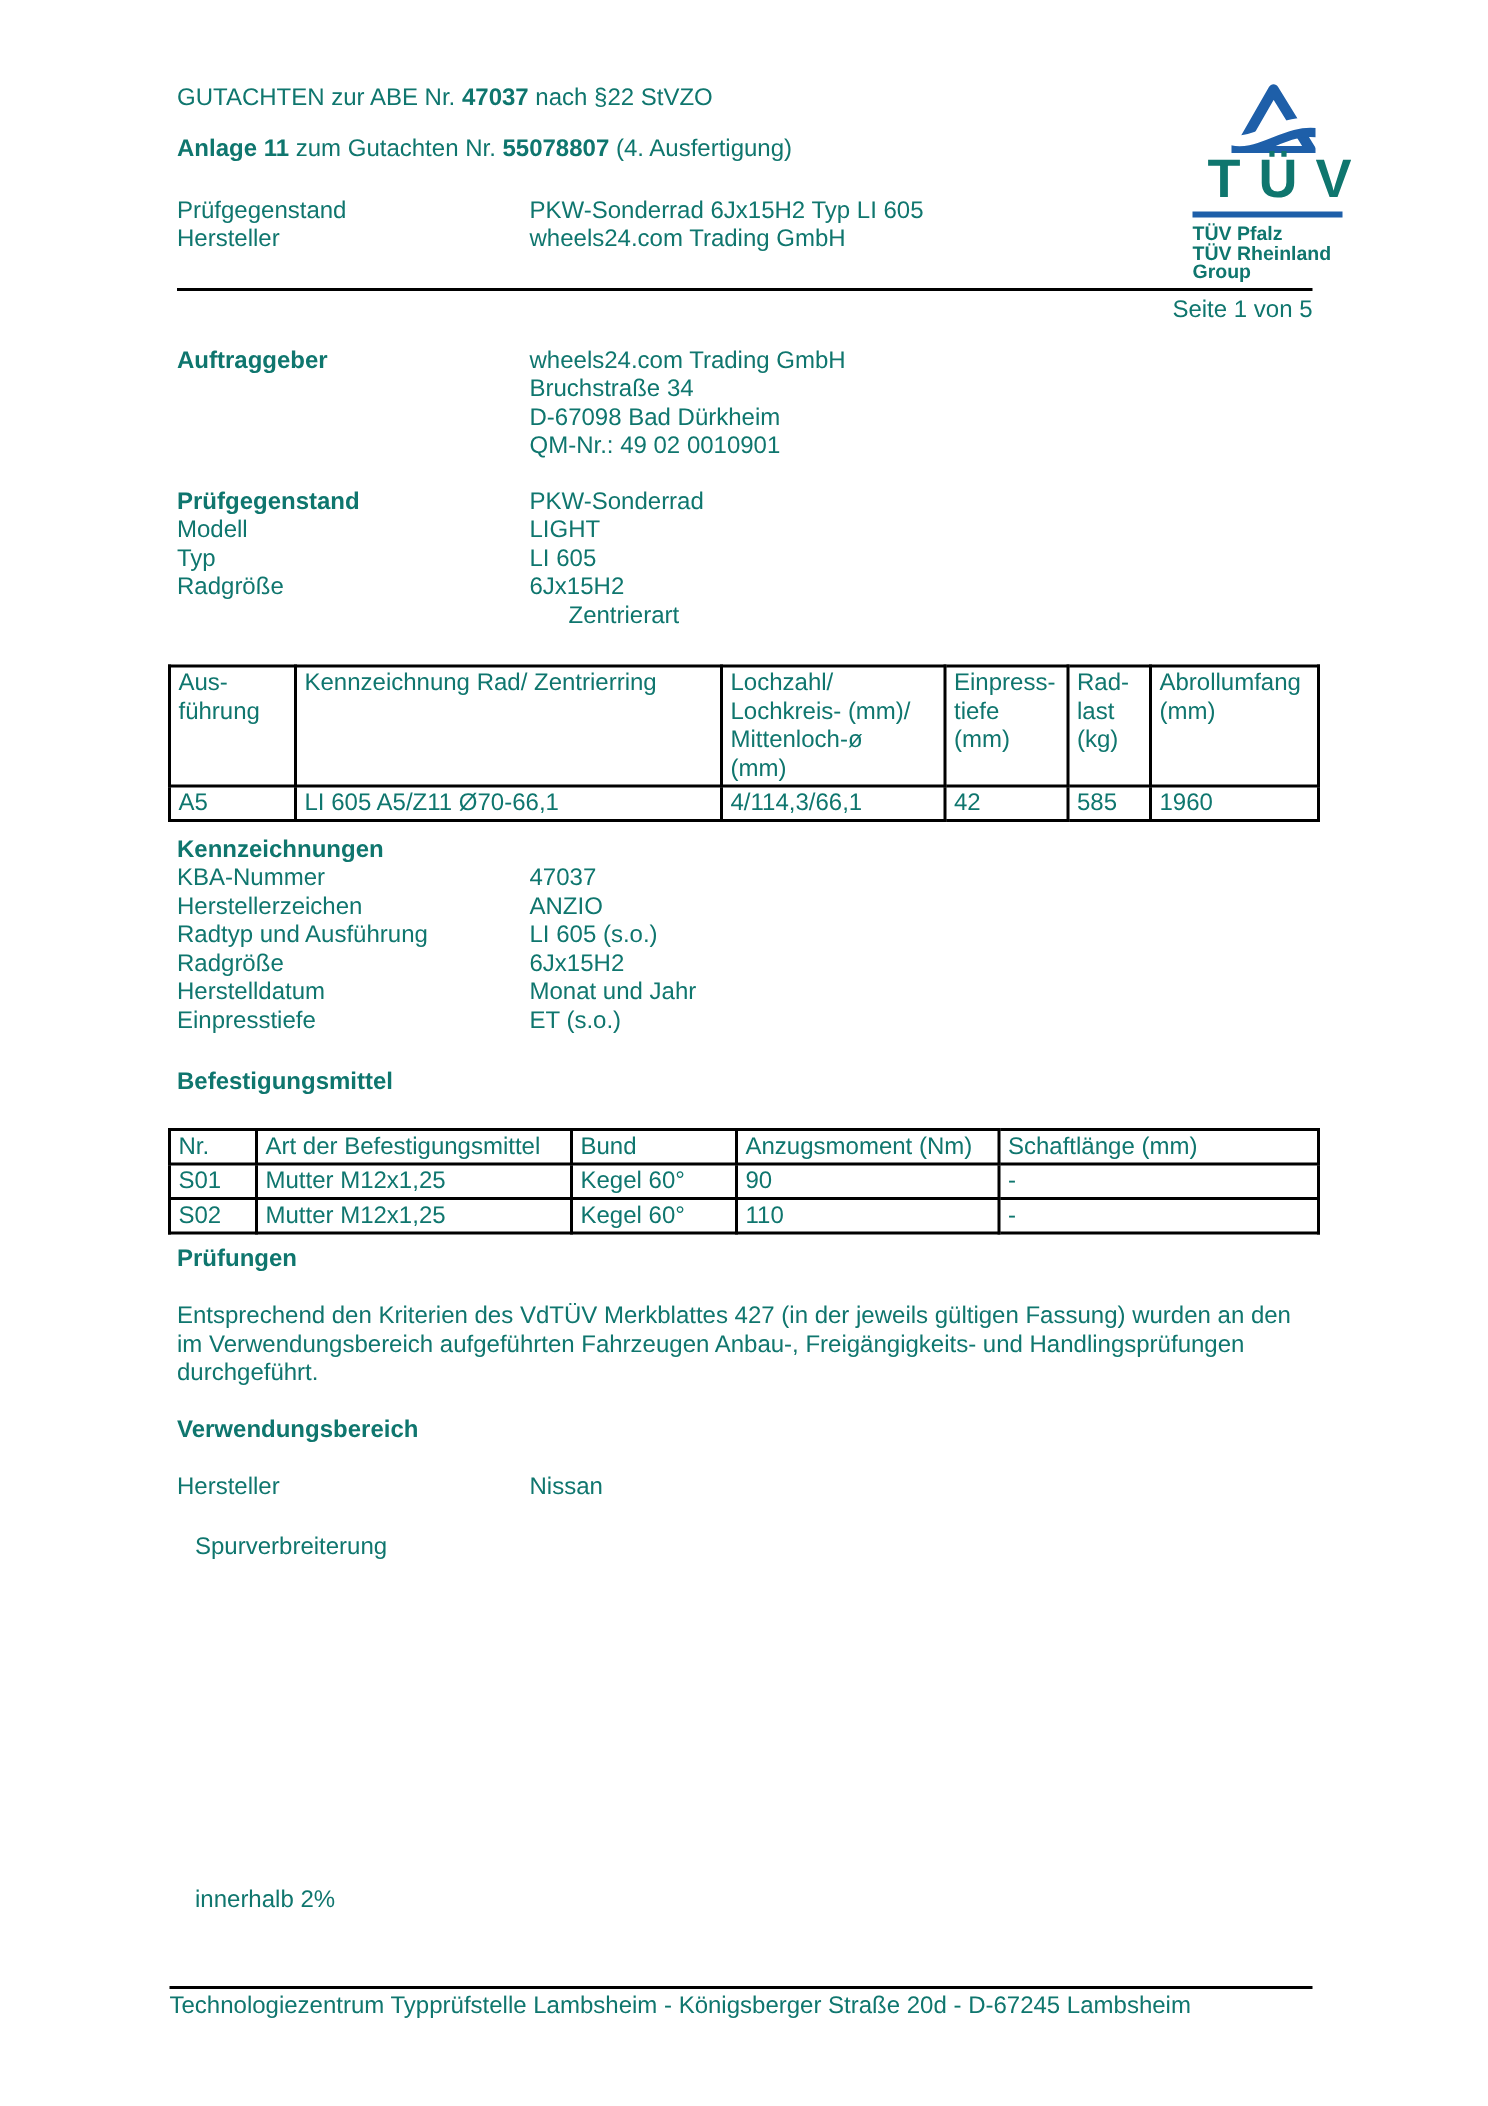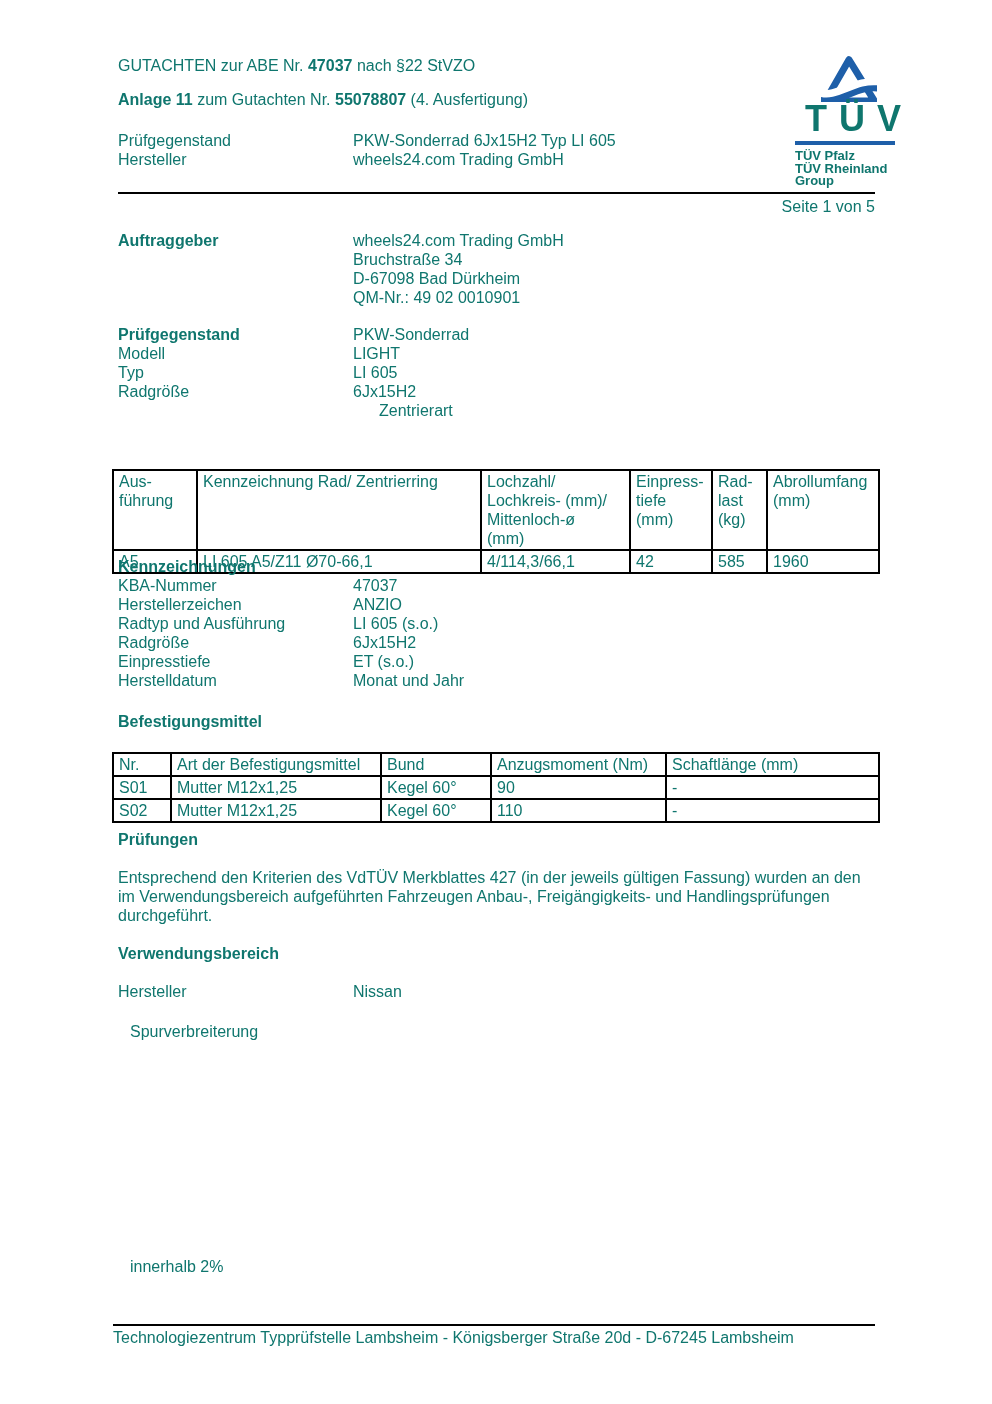--- a/index.html
+++ b/index.html
@@ -36,21 +36,21 @@
   .seite { left:118px; top:197px; width:757px; text-align:right; }
 
   .auftraggeber { left:118px; top:231px; width:757px; }
   .pg           { left:118px; top:325px; width:757px; }
 
   table { border-collapse:collapse; table-layout:fixed; }
   td {
     border:2px solid #000; padding:1px 5px 1px 5px; vertical-align:top;
     white-space:pre-line; font-size:16px; line-height:19px; overflow:hidden;
   }
-  .table1 { left:112px; top:469px; }
+  .table1 { left:112px; top:443px; }
   .table2 { left:112px; top:752px; }
 
   .kennz  { left:118px; top:557px; width:757px; }
   .kennz .heading { margin-bottom:0; }
   .befh   { left:118px; top:712px; width:757px; }
   .prfh   { left:118px; top:830px; width:757px; }
   .prfp   { left:118px; top:868px; width:760px; }
   .verwh  { left:118px; top:944px; width:757px; }
   .verw1  { left:118px; top:982px;  width:757px; }
   .verw2  { left:130px; top:1022px; width:757px;flex-direction:column; }
@@ -181,26 +181,26 @@
     </div>
     <div class="frow">
       <span class="lbl">Radtyp und Ausführung</span>
       <span class="val">LI 605 (s.o.)</span>
     </div>
     <div class="frow">
       <span class="lbl">Radgröße</span>
       <span class="val">6Jx15H2</span>
     </div>
     <div class="frow">
+      <span class="lbl">Herstelldatum</span>
+      <span class="val">Monat und Jahr</span>
+    </div>
+    <div class="frow">
       <span class="lbl">Einpresstiefe</span>
       <span class="val">ET (s.o.)</span>
-    </div>
-    <div class="frow">
-      <span class="lbl">Herstelldatum</span>
-      <span class="val">Monat und Jahr</span>
     </div>
   </div>
 
   <div class="abs befh bold">Befestigungsmittel</div>
 
   <table class="abs table2">
     <colgroup>
       <col style="width:58px">
         <col style="width:210px">
         <col style="width:110px">

